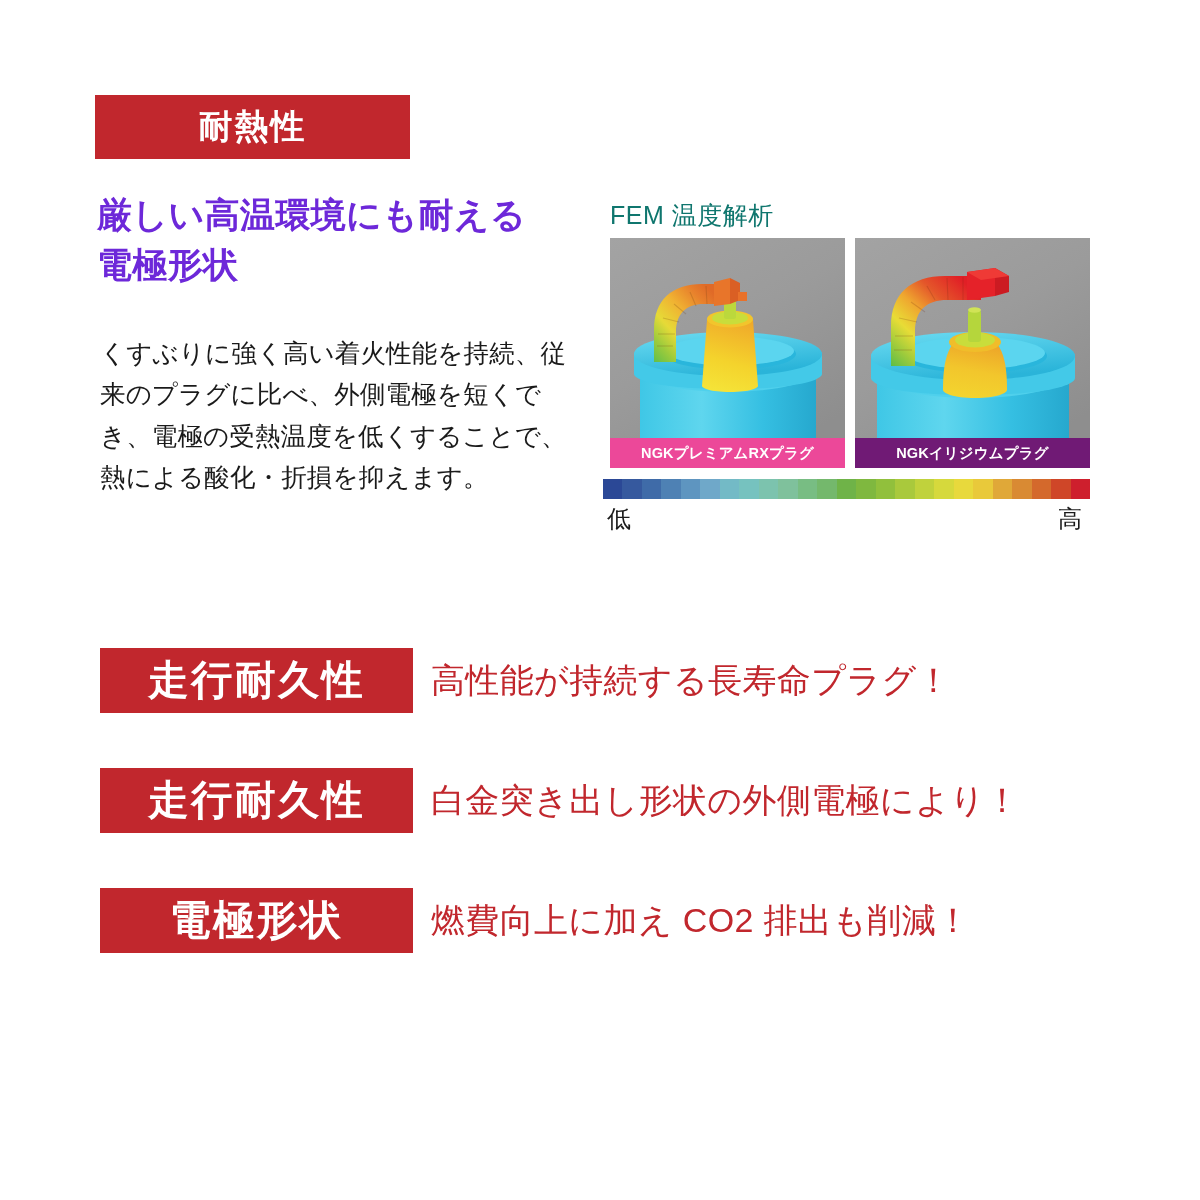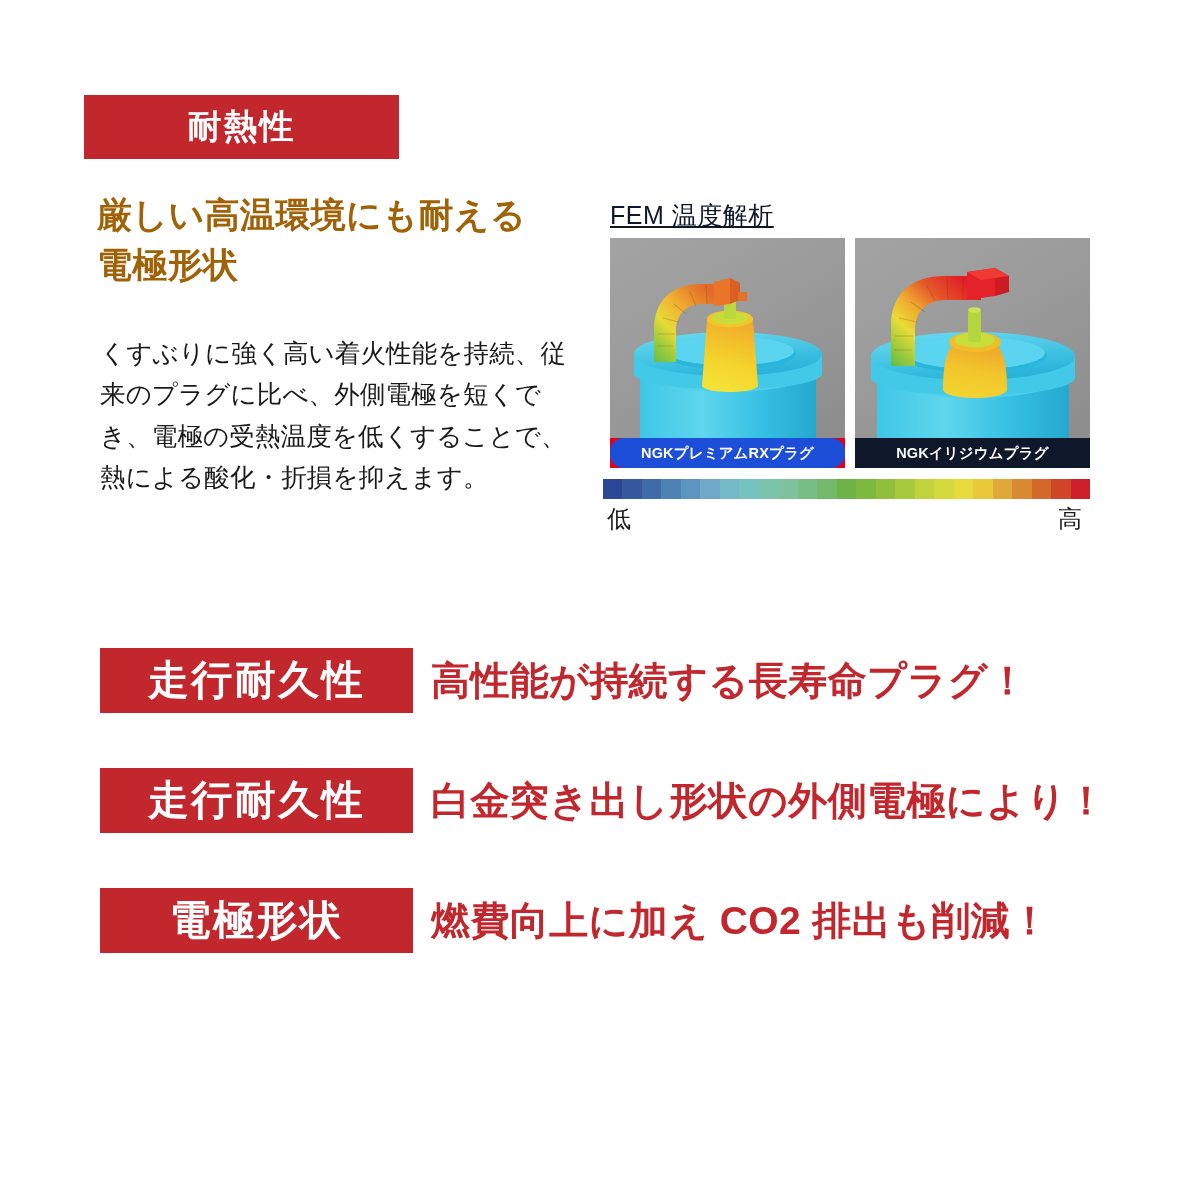--- a/index.html
+++ b/index.html
@@ -16,54 +16,53 @@
     background: #c1272d;
     color: #ffffff;
     display: flex;
     align-items: center;
     justify-content: center;
     font-weight: 700;
     letter-spacing: 0.06em;
   }
   #heat-badge {
     position: absolute;
-    left: 84px; top: 95px;
+    left: 95px; top: 95px;
     width: 315px; height: 64px;
     font-size: 34px;
   }
 
   
   #heat-subtitle {
     position: absolute;
     left: 97px; top: 190px;
     width: 500px;
-    color: #a16207;
+    color: #6d28d9;
     font-size: 35px;
     font-weight: 700;
     line-height: 1.42;
     letter-spacing: 0.01em;
   }
   #heat-body {
     position: absolute;
     left: 100px; top: 333px;
     width: 490px;
     color: #1a1a1a;
     font-size: 25.5px;
     line-height: 1.62;
     letter-spacing: 0.005em;
   }
 
   
   #fem-title {
     position: absolute;
     left: 610px; top: 199px;
     font-size: 25px;
-    color: #0f172a;
+    color: #0f766e;
     letter-spacing: 0.02em;
-    text-decoration: underline;
   }
   #fem-row {
     position: absolute;
     left: 610px; top: 238px;
     width: 480px; height: 230px;
     display: flex;
     gap: 10px;
   }
   .fem-card {
     position: relative;
@@ -75,22 +74,22 @@
   .fem-caption {
     position: absolute;
     left: 0; bottom: 0;
     width: 100%; height: 30px;
     display: flex; align-items: center; justify-content: center;
     color: #fff;
     font-size: 14.5px;
     font-weight: 700;
     letter-spacing: 0.01em;
   }
-  .fem-caption.rx  { background: #1d4ed8; border-radius: 14px; }
-  .fem-caption.ir  { background: #0f172a; }
+  .fem-caption.rx  { background: #ec4899; }
+  .fem-caption.ir  { background: #701a75; }
 
   
   #scale-bar {
     position: absolute;
     left: 603px; top: 479px;
     width: 487px; height: 20px;
     display: flex;
   }
   #scale-bar i { flex: 1 1 auto; height: 100%; display: block; }
   #scale-low {
@@ -119,22 +118,22 @@
   }
   .feature-row:last-child { margin-bottom: 0; }
   .feature-badge {
     width: 313px; height: 65px;
     flex: 0 0 313px;
     font-size: 41px;
   }
   .feature-text {
     margin-left: 18px;
     color: #c1272d;
-    font-size: 39px;
-    font-weight: 700;
+    font-size: 34px;
+    font-weight: 400;
     letter-spacing: 0.01em;
     white-space: nowrap;
   }
 </style>
 </head>
 <body>
 
 <div class="page">
 
   <div class="badge" id="heat-badge">

